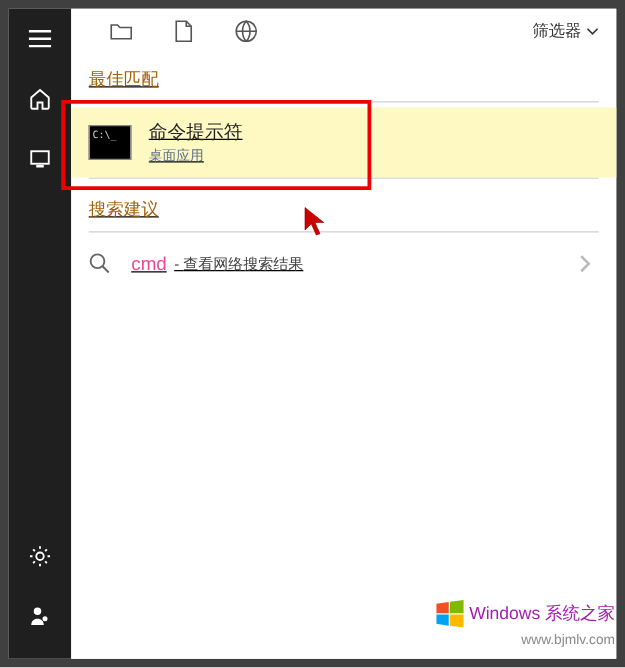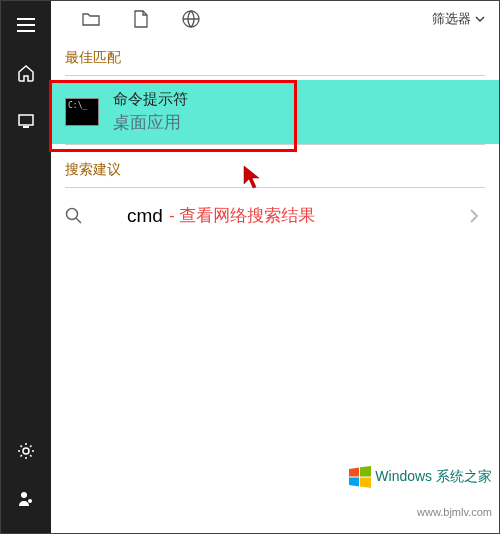--- a/index.html
+++ b/index.html
@@ -1,46 +1,46 @@
 <!DOCTYPE html>
 <html><head>
   <meta charset="utf-8">
   <style>
     * { margin: 0; padding: 0; box-sizing: border-box; }
     body { font-family: "Microsoft YaHei", "Segoe UI", sans-serif; width: 500px; height: 534px; overflow: hidden; position: relative; background: #fff; }
-    .container { display: flex; height: 100%; border: 1px solid #404040; }
+    .container { display: flex; height: 100%; border: 7px solid #404040; text-decoration: underline; }
     .sidebar { width: 50px; background: #1f1f1f; display: flex; flex-direction: column; }
     .sidebar-top { display: flex; flex-direction: column; }
     .sidebar-bottom { margin-top: auto; display: flex; flex-direction: column; padding-bottom: 10px; }
     .sidebar-btn { width: 50px; height: 48px; display: flex; align-items: center; justify-content: center; cursor: pointer; color: #fff; }
     .main { flex: 1; background: #fff; display: flex; flex-direction: column; }
     .top-icons { height: 36px; display: flex; align-items: center; gap: 30px; padding-left: 30px; position: relative; }
     .top-icons .icon { width: 20px; height: 20px; display: flex; align-items: center; justify-content: center; color: #555; }
     .filter { position: absolute; right: 14px; font-size: 13px; color: #333; display: flex; align-items: center; gap: 4px; }
     .section-header { font-size: 14px; color: #a16207; padding: 12px 14px 8px; font-weight: 400; }
     .divider { height: 1px; background: #d0d0d0; margin: 0 14px 4px; }
     .result-item { display: flex; align-items: center; padding: 10px 14px; cursor: pointer; position: relative; }
-    .result-item.selected { background: #5eead4; }
+    .result-item.selected { background: #fef9c3; }
     .highlight-box { position: absolute; border: 3px solid #e00; pointer-events: none; left: 49px; top: 80px; width: 248px; height: 72px; z-index: 10; }
     .cursor-arrow { position: absolute; left: 242px; top: 164px; z-index: 11; }
     .result-icon { width: 34px; height: 28px; margin-right: 14px; display: flex; align-items: center; justify-content: center; flex-shrink: 0; }
     .cmd-icon { width: 34px; height: 28px; background: #000; border: 1px solid #888; position: relative; }
     .cmd-icon::before { content: "C:\\_"; color: #ccc; font-size: 8px; font-family: monospace; position: absolute; top: 2px; left: 2px; }
     .result-text { display: flex; flex-direction: column; }
     .result-title { font-size: 15px; color: #222; }
-    .result-subtitle { font-size: 17px; color: #5a6f85; margin-top: 2px; }
+    .result-subtitle { font-size: 11px; color: #5a6f85; margin-top: 2px; }
     .git-icon { width: 28px; height: 28px; display: flex; align-items: center; justify-content: center; }
     .search-sugg { display: flex; align-items: center; padding: 12px 14px; cursor: pointer; position: relative; }
     .search-sugg .icon { width: 20px; margin-right: 14px; color: #666; }
-    .search-sugg .text { font-size: 19px; color: #000000; margin-left: 28px; }
-    .search-sugg .hint { font-size: 17px; color: #ef4444; margin-left: 6px; }
+    .search-sugg .text { font-size: 15px; color: #ec4899; }
+    .search-sugg .hint { font-size: 12px; color: #404040; margin-left: 6px; }
     .search-sugg .chev { position: absolute; right: 20px; color: #aaa; font-size: 18px; }
     .wm-wrap { position: absolute; right: 8px; bottom: 16px; z-index: 20; text-align: right; }
-    .wm-line1 { display: flex; align-items: center; gap: 4px; font-size: 14px; color: #0f766e; justify-content: center;}
-    .wm-line2 { font-size: 11px; color: #888; margin-top: 18px; }
+    .wm-line1 { display: flex; align-items: center; gap: 4px; font-size: 14px; color: #a21caf; justify-content: center;}
+    .wm-line2 { font-size: 11px; color: #888; margin-top: 4px; }
     svg { display: block; }
   </style>
 </head>
 <body>
 
 <div class="container">
   <div class="sidebar">
     <div class="sidebar-top">
       <div class="sidebar-btn">
         <svg width="18" height="14" viewBox="0 0 18 14">

